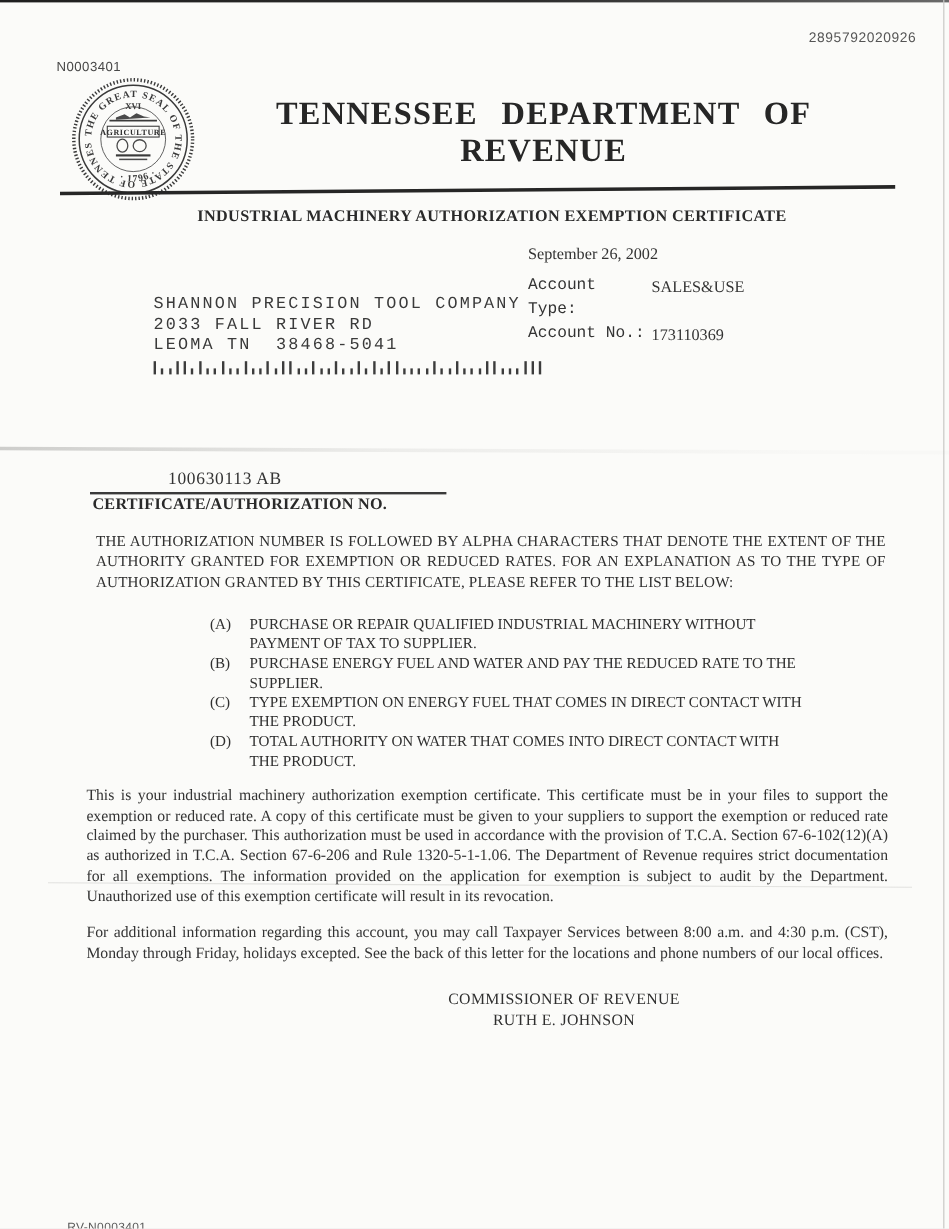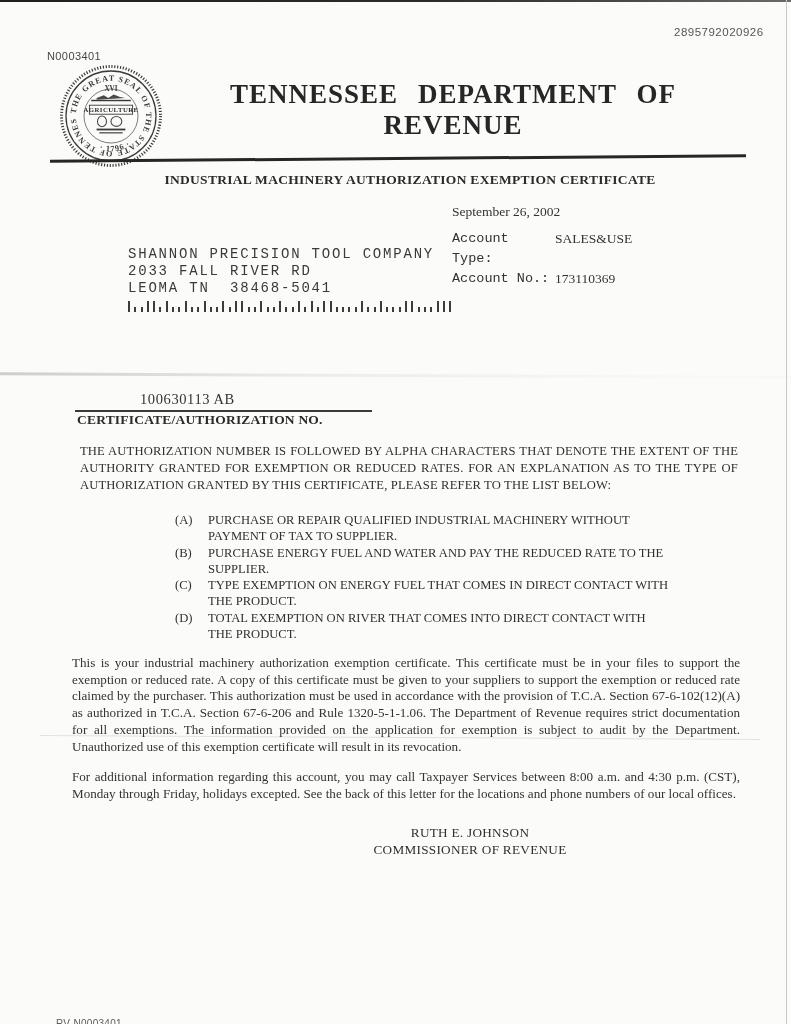--- a/index.html
+++ b/index.html
@@ -30,21 +30,21 @@
 
   .seal { position:absolute; top:62px; left:54px; width:114px; height:108px; }
   .letter-title { position:absolute; top:79px; left:160px; width:586px;
     text-align:center; font-size:27px; font-weight:bold; color:#262626;
     letter-spacing:1px; word-spacing:.45em; }
   .head-rule { position:absolute; top:157px; left:50px; width:696px; height:2.5px;
     background:#262626; transform:rotate(-.45deg); }
   .subtitle { position:absolute; top:172px; left:60px; width:700px; text-align:center;
     font-size:13.5px; font-weight:bold; color:#2a2a2a; letter-spacing:.3px; }
 
-  .info-block { position:absolute; top:204px; left:452px; width:300px; font-size:13.5px; color:#333; }
+  .info-block { position:absolute; top:204px; left:440px; width:300px; font-size:13.5px; color:#333; }
   .info-date { margin-bottom:9px; }
   .info-row { display:flex; line-height:20px; }
   .info-label { width:103px;font-family:Liberation Mono, monospace; }
   .info-value { flex:1; }
 
   .recipient { position:absolute; top:246px; left:128px; width:340px;
     font-family:"Liberation Mono","DejaVu Sans Mono", monospace;
     font-size:14px; letter-spacing:1.8px; line-height:17px; color:#3a3a3a; }
   .recipient-line { white-space:pre; }
   .barcode { display:flex; align-items:flex-end; height:12px; margin-top:3px; }
@@ -203,26 +203,26 @@
     <div class="auth-item">
       <span class="auth-letter">(B)</span>
       <span class="auth-text">PURCHASE ENERGY FUEL AND WATER AND PAY THE REDUCED RATE TO THE SUPPLIER.</span>
     </div>
     <div class="auth-item">
       <span class="auth-letter">(C)</span>
       <span class="auth-text">TYPE EXEMPTION ON ENERGY FUEL THAT COMES IN DIRECT CONTACT WITH THE PRODUCT.</span>
     </div>
     <div class="auth-item">
       <span class="auth-letter">(D)</span>
-      <span class="auth-text">TOTAL EXEMPTION ON RIVER THAT COMES INTO DIRECT CONTACT WITH THE PRODUCT.</span>
+      <span class="auth-text">TOTAL AUTHORITY ON WATER THAT COMES INTO DIRECT CONTACT WITH THE PRODUCT.</span>
     </div>
   </div>
 
   <div class="body-par-1">This is your industrial machinery authorization exemption certificate. This certificate must be in your files to support the exemption or reduced rate. A copy of this certificate must be given to your suppliers to support the exemption or reduced rate claimed by the purchaser. This authorization must be used in accordance with the provision of T.C.A. Section 67-6-102(12)(A) as authorized in T.C.A. Section 67-6-206 and Rule 1320-5-1-1.06. The Department of Revenue requires strict documentation for all exemptions. The information provided on the application for exemption is subject to audit by the Department. Unauthorized use of this exemption certificate will result in its revocation.</div>
   <div class="body-par-2">For additional information regarding this account, you may call Taxpayer Services between 8:00 a.m. and 4:30 p.m. (CST), Monday through Friday, holidays excepted. See the back of this letter for the locations and phone numbers of our local offices.</div>
 
   <div class="signature">
+    <div>COMMISSIONER OF REVENUE</div>
     <div>RUTH E. JOHNSON</div>
-    <div>COMMISSIONER OF REVENUE</div>
   </div>
 
   <div class="footer-ref">RV-N0003401</div>
 </div>
 
 </body></html>

